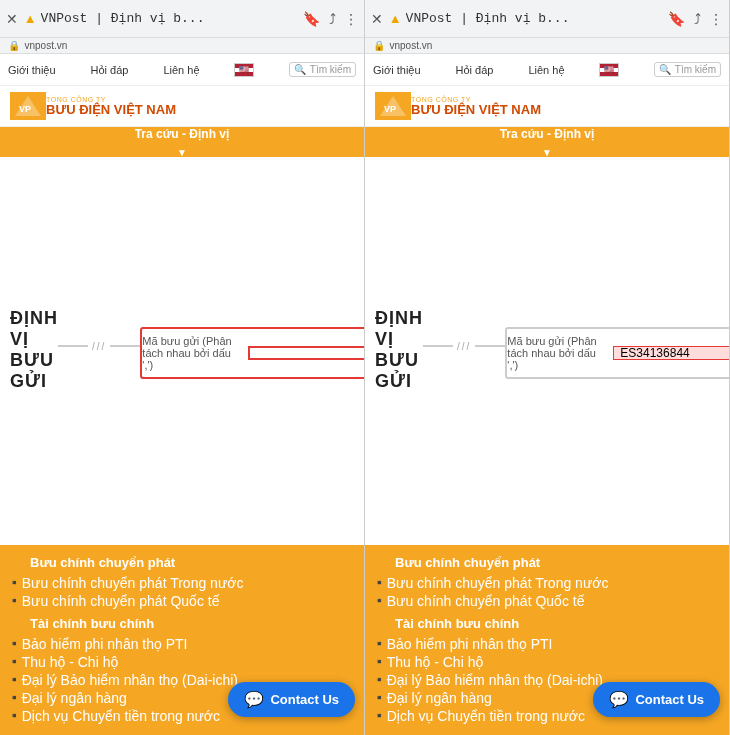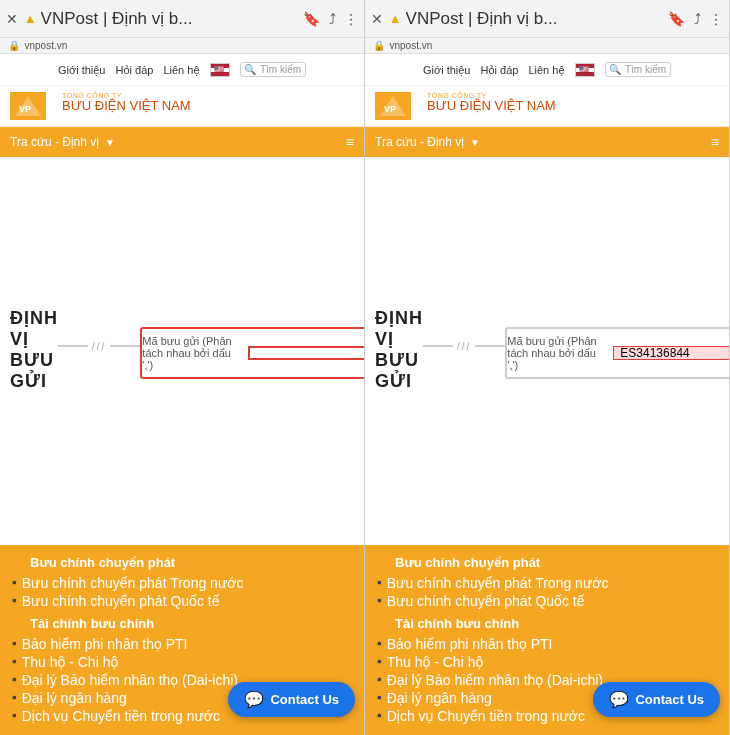--- a/index.html
+++ b/index.html
@@ -36,44 +36,45 @@
       font-size: 14px;
       color: #555;
       cursor: pointer;
       margin-right: 2px;
     }
     .browser-bar .warn-icon {
       color: #f0a500;
       font-size: 13px;
     }
     .tab-title {
-      font-size: 17px;
+      font-size: 13px;
       color: #333;
       flex: 1;
       white-space: nowrap;
       overflow: hidden;
       text-overflow: ellipsis;
+      font-family: Liberation Mono, monospace;
     }
     .browser-icons {
       display: flex;
       gap: 8px;
       align-items: center;
     }
     .browser-icons span {
       font-size: 14px;
       color: #555;
     }
 
     
     .nav-bar {
       background: #fff;
       height: 32px;
       display: flex;
       align-items: center;
-      justify-content: center;
+      justify-content: space-between;
       gap: 10px;
       border-bottom: 1px solid #eee;
       padding: 0 8px;
     }
     .nav-item {
       font-size: 11px;
       color: #333;
       cursor: pointer;
     }
     .flag-icon {
@@ -104,22 +105,22 @@
     .site-header {
       background: #fff;
       padding: 6px 10px;
       display: flex;
       align-items: center;
       gap: 6px;
       border-bottom: 1px solid #eee;
     }
     .logo-post {
       display: flex;
-      align-items: flex-start;
-      gap: 16px;
+      align-items: center;
+      gap: 0;
     }
     .logo-eagle {
       width: 36px;
       height: 28px;
       background: #f5a623;
       display: flex;
       align-items: center;
       justify-content: center;
       font-size: 10px;
       color: #fff;
@@ -130,38 +131,39 @@
       flex-direction: column;
     }
     .logo-top {
       font-size: 7px;
       color: #f5a623;
       text-transform: uppercase;
       letter-spacing: 0.5px;
     }
     .logo-main {
       font-size: 13px;
-      font-weight: 400;
+      font-weight: 700;
       color: #f5a623;
       text-transform: uppercase;
       line-height: 1;
     }
     .logo-main span { color: #d04a02; }
 
     
     .yellow-strip {
       background: #f5a623;
       height: 30px;
       display: flex;
       align-items: center;
       padding: 0 10px;
       gap: 6px;
       color: #fff;
       font-size: 12px;
-      font-weight: normal;
+      font-weight: bold;
+      flex-direction: column;
     }
     .yellow-strip .dropdown-arrow {
       font-size: 10px;
     }
     .yellow-strip .strip-icon {
       margin-left: auto;
       font-size: 14px;
     }
 
     

